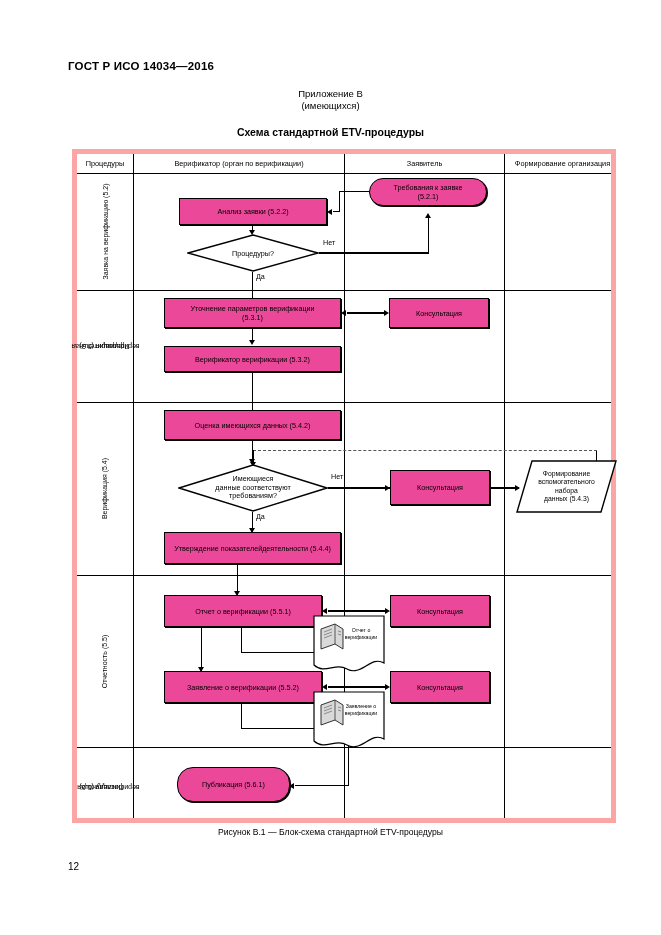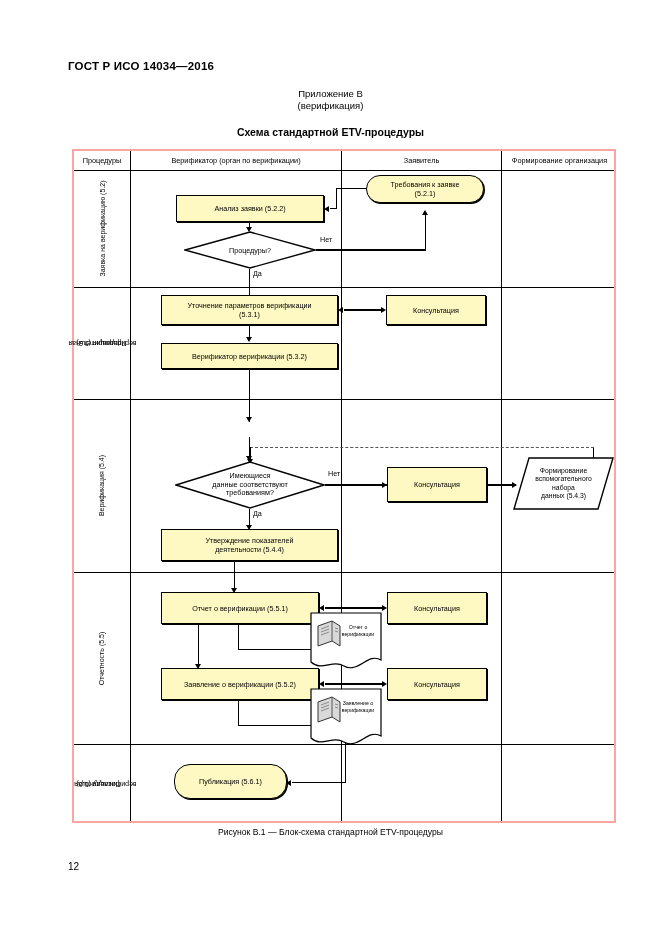--- a/index.html
+++ b/index.html
@@ -49,21 +49,21 @@
     font-weight: bold;
   }
 
   
   .diagram {
     position: absolute;
     left: 72px;
     top: 149px;
     width: 544px;
     height: 674px;
-    border: 2px solid #fca5a5;
+    border: 5px solid #fca5a5;
     box-sizing: border-box;
   }
   
   .vline {
     position: absolute;
     top: 0;
     bottom: 0;
     width: 0;
     border-left: 1px solid #000;
   }
@@ -108,21 +108,21 @@
   
   .node {
     position: absolute;
     box-sizing: border-box;
     display: flex;
     align-items: center;
     justify-content: center;
     text-align: center;
     font-size: 7.2px;
     line-height: 9px;
-    background: #fef9c3;
+    background: #ec4899;
     z-index: 4;
   }
   .rect {
     border: 1.4px solid #000;
     box-shadow: 1px 1px 0 0 #000;
   }
   .rounded {
     border: 1.4px solid #000;
     border-radius: 16px;
     box-shadow: 1px 1px 0 0 #000;
@@ -203,21 +203,21 @@
 </style>
 </head>
 <body>
 
 <div class="page">
 
   <div class="std-header">ГОСТ Р ИСО 14034—2016</div>
 
   <div class="annex-block">
     <div>Приложение В</div>
-    <div class="l2">(верификация)</div>
+    <div class="l2">(имеющихся)</div>
   </div>
 
   <div class="scheme-title">Схема стандартной ETV-процедуры</div>
 
   <div class="diagram">
 
     <div class="vline" style="left:56px;"></div>
     <div class="vline" style="left:267px;"></div>
     <div class="vline" style="left:427px;"></div>
 
@@ -303,20 +303,23 @@
     <div class="conn v" style="left:175px; top:174px; height:14px;"></div>
     <div class="arrow down" style="left:172.4px; top:186px;"></div>
 
     <div class="node rect" style="left:87px; top:192px; width:177px; height:26px;">
       <div>Верификатор верификации (5.3.2)</div>
     </div>
 
     <div class="conn v" style="left:175px; top:218px; height:53px;"></div>
     <div class="arrow down" style="left:172.4px; top:266px;"></div>
 
+    <div class="node rect" style="left:87px; top:256px; width:177px; height:30px;">
+      <div>Оценка имеющихся данных (5.4.2)</div>
+    </div>
 
     <div class="conn v" style="left:175px; top:286px; height:21px;"></div>
     <div class="arrow down" style="left:172.4px; top:305px;"></div>
 
     <div class="node diamond" style="left:101px; top:310px; width:150px; height:48px;">
       <svg viewBox="0 0 150 48" preserveAspectRatio="none">
         <polygon points="75,1 149,24 75,47 1,24" fill="#fff" stroke="#000" stroke-width="1.4"></polygon>
       </svg>
       <div class="dtext" style="line-height:8.6px;">
         <div>Имеющиеся</div>
@@ -350,21 +353,21 @@
 
     <div class="conn v" style="left:519px; top:296px; height:11px;"></div>
     <div class="conn dash-h" style="left:176px; top:296px; width:344px;"></div>
     <div class="conn v" style="left:176px; top:296px; height:14px;"></div>
     <div class="arrow down" style="left:173.4px; top:308px;"></div>
 
     <div class="conn v" style="left:175px; top:358px; height:20px;"></div>
     <div class="edge-label" style="left:178px; top:358px;">Да</div>
     <div class="arrow down" style="left:172.4px; top:374px;"></div>
 
-    <div class="node rect" style="left:87px; top:378px; width:177px; height:32px; flex-direction:column;">
+    <div class="node rect" style="left:87px; top:378px; width:177px; height:32px; flex-direction:row;">
       <div>Утверждение показателей</div>
       <div>деятельности (5.4.4)</div>
     </div>
 
     <div class="conn v" style="left:160px; top:410px; height:31px;"></div>
     <div class="arrow down" style="left:157.4px; top:437px;"></div>
 
     <div class="node rect" style="left:87px; top:441px; width:158px; height:32px;">
       <div>Отчет о верификации (5.5.1)</div>
     </div>

